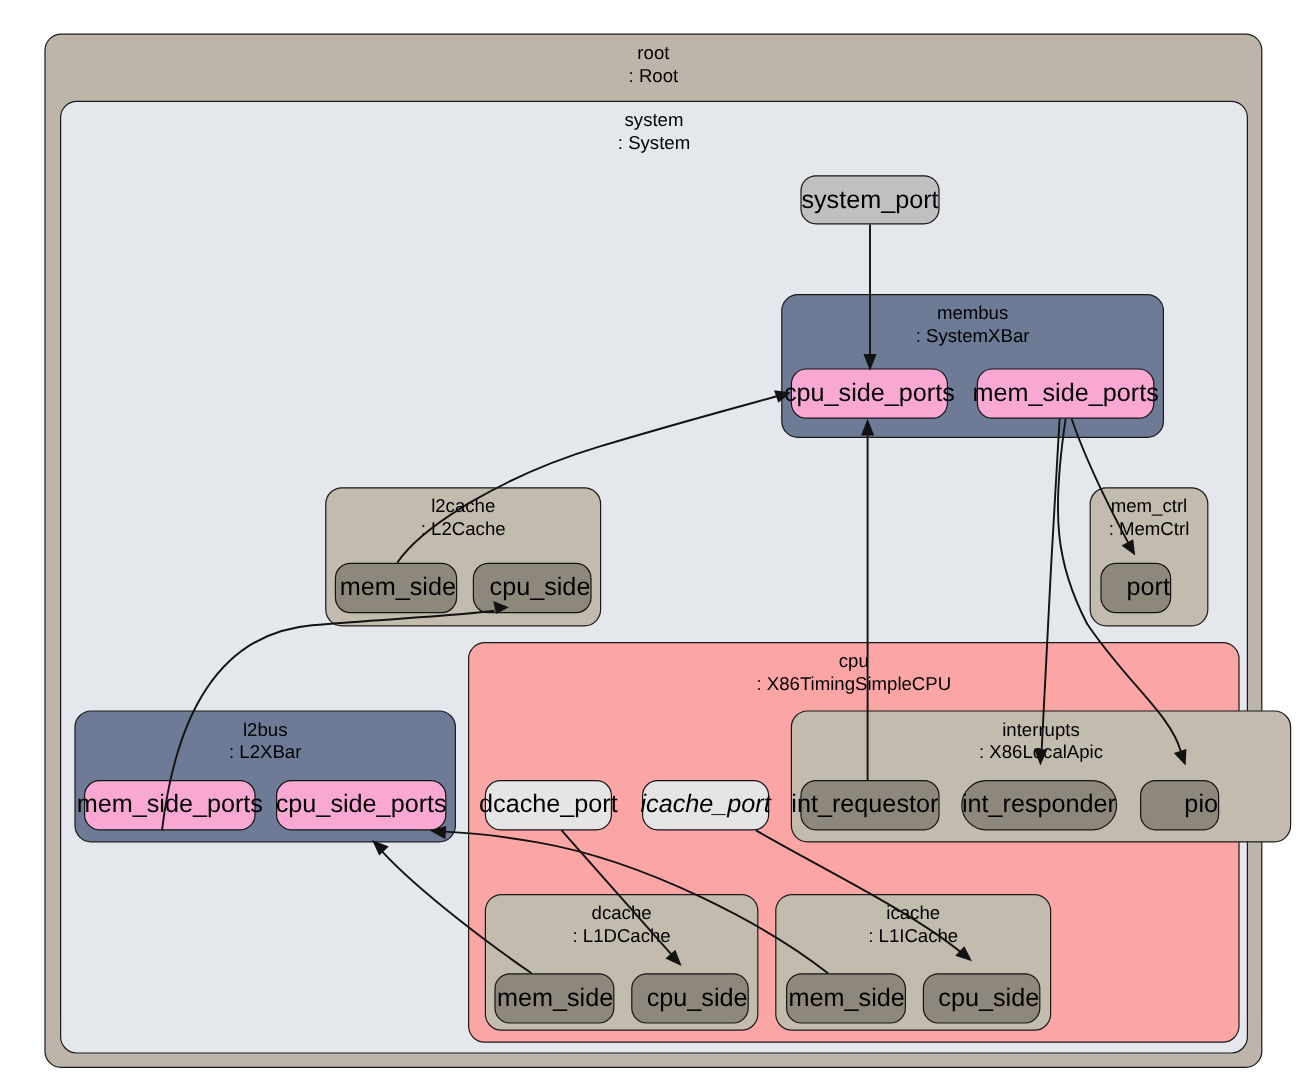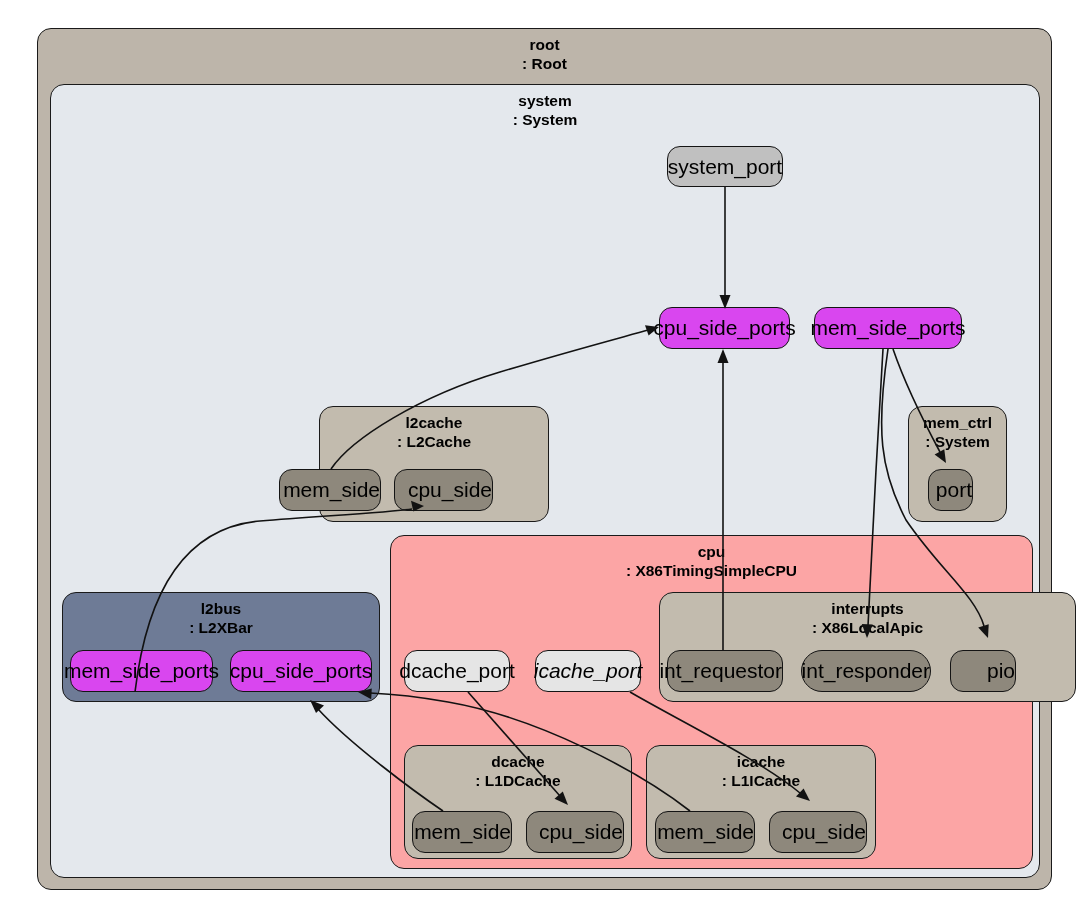--- a/index.html
+++ b/index.html
@@ -29,21 +29,20 @@
   }
   .box > .hdr {
     position: absolute;
     left: 0;
     right: 0;
     top: 6px;
     font-size: 15.5px;
     line-height: 19px;
     white-space: pre-line;
     pointer-events: none;
-    font-weight: bold;
   }
 
   
   .c-root   { background: #bdb5aa; }
   .c-system { background: #e4e8ed; }
   .c-cpu    { background: #fca5a5; }
   .c-tan    { background: #c2bbae; }
   .c-blue   { background: #6e7b96; }
 
   
@@ -54,21 +53,21 @@
     border-radius: 13px;
     display: flex;
     align-items: center;
     justify-content: center;
     font-size: 21px;
     color: #000;
     height: 42px;
   }
   .p-gray     { background: #c0c0c0; }
   .p-tan-dark { background: #8e887c; justify-content: flex-end; }
-  .p-blue-dk  { background: #d946ef; }
+  .p-blue-dk  { background: #f9a8d4; }
   .p-blue-lt  { background: #e5e5e5; }
 
   #edges {
     position: absolute;
     left: 0; top: 0;
     width: 1086px;
     height: 906px;
     pointer-events: none;
   }
   #edges path { fill: none; stroke: #121212; stroke-width: 1.6px; }
@@ -86,43 +85,47 @@
 
   <div class="box c-system" style="left:50px; top:84px; width:990px; height:794px;">
     <div class="hdr">system
 : System</div>
   </div>
 
   <div class="port p-gray" style="left:667px; top:146px; width:116px; height:41px;">
     <span>system_port</span>
   </div>
 
+  <div class="box c-blue" style="left:651px; top:245px; width:319px; height:120px;">
+    <div class="hdr">membus
+: SystemXBar</div>
+  </div>
   <div class="port p-blue-dk" style="left:659px; top:307px; width:131px;">
     <span>cpu_side_ports</span>
   </div>
   <div class="port p-blue-dk" style="left:814px; top:307px; width:148px;">
     <span>mem_side_ports</span>
   </div>
 
-  <div class="box c-tan" style="left:271px; top:406px; width:230px; height:116px;margin-left:48px;">
+  <div class="box c-tan" style="left:271px; top:406px; width:230px; height:116px;">
     <div class="hdr">l2cache
 : L2Cache</div>
   </div>
   <div class="port p-tan-dark" style="left:279px; top:469px; width:102px;">
     <span>mem_side</span>
   </div>
   <div class="port p-tan-dark" style="left:394px; top:469px; width:99px;">
     <span>cpu_side</span>
   </div>
 
   <div class="box c-tan" style="left:908px; top:406px; width:99px; height:116px;">
     <div class="hdr">mem_ctrl
-: System</div>
-  </div>
-  <div class="port p-tan-dark" style="left:917px; top:469px; width:45px;margin-left:11px;">
+: MemCtrl</div>
+  </div>
+  <div class="port p-tan-dark" style="left:917px; top:469px; width:59px;">
     <span>port</span>
   </div>
 
   <div class="box c-cpu" style="left:390px; top:535px; width:643px; height:334px;">
     <div class="hdr">cpu
 : X86TimingSimpleCPU</div>
   </div>
 
   <div class="box c-blue" style="left:62px; top:592px; width:318px; height:110px;">
     <div class="hdr">l2bus

